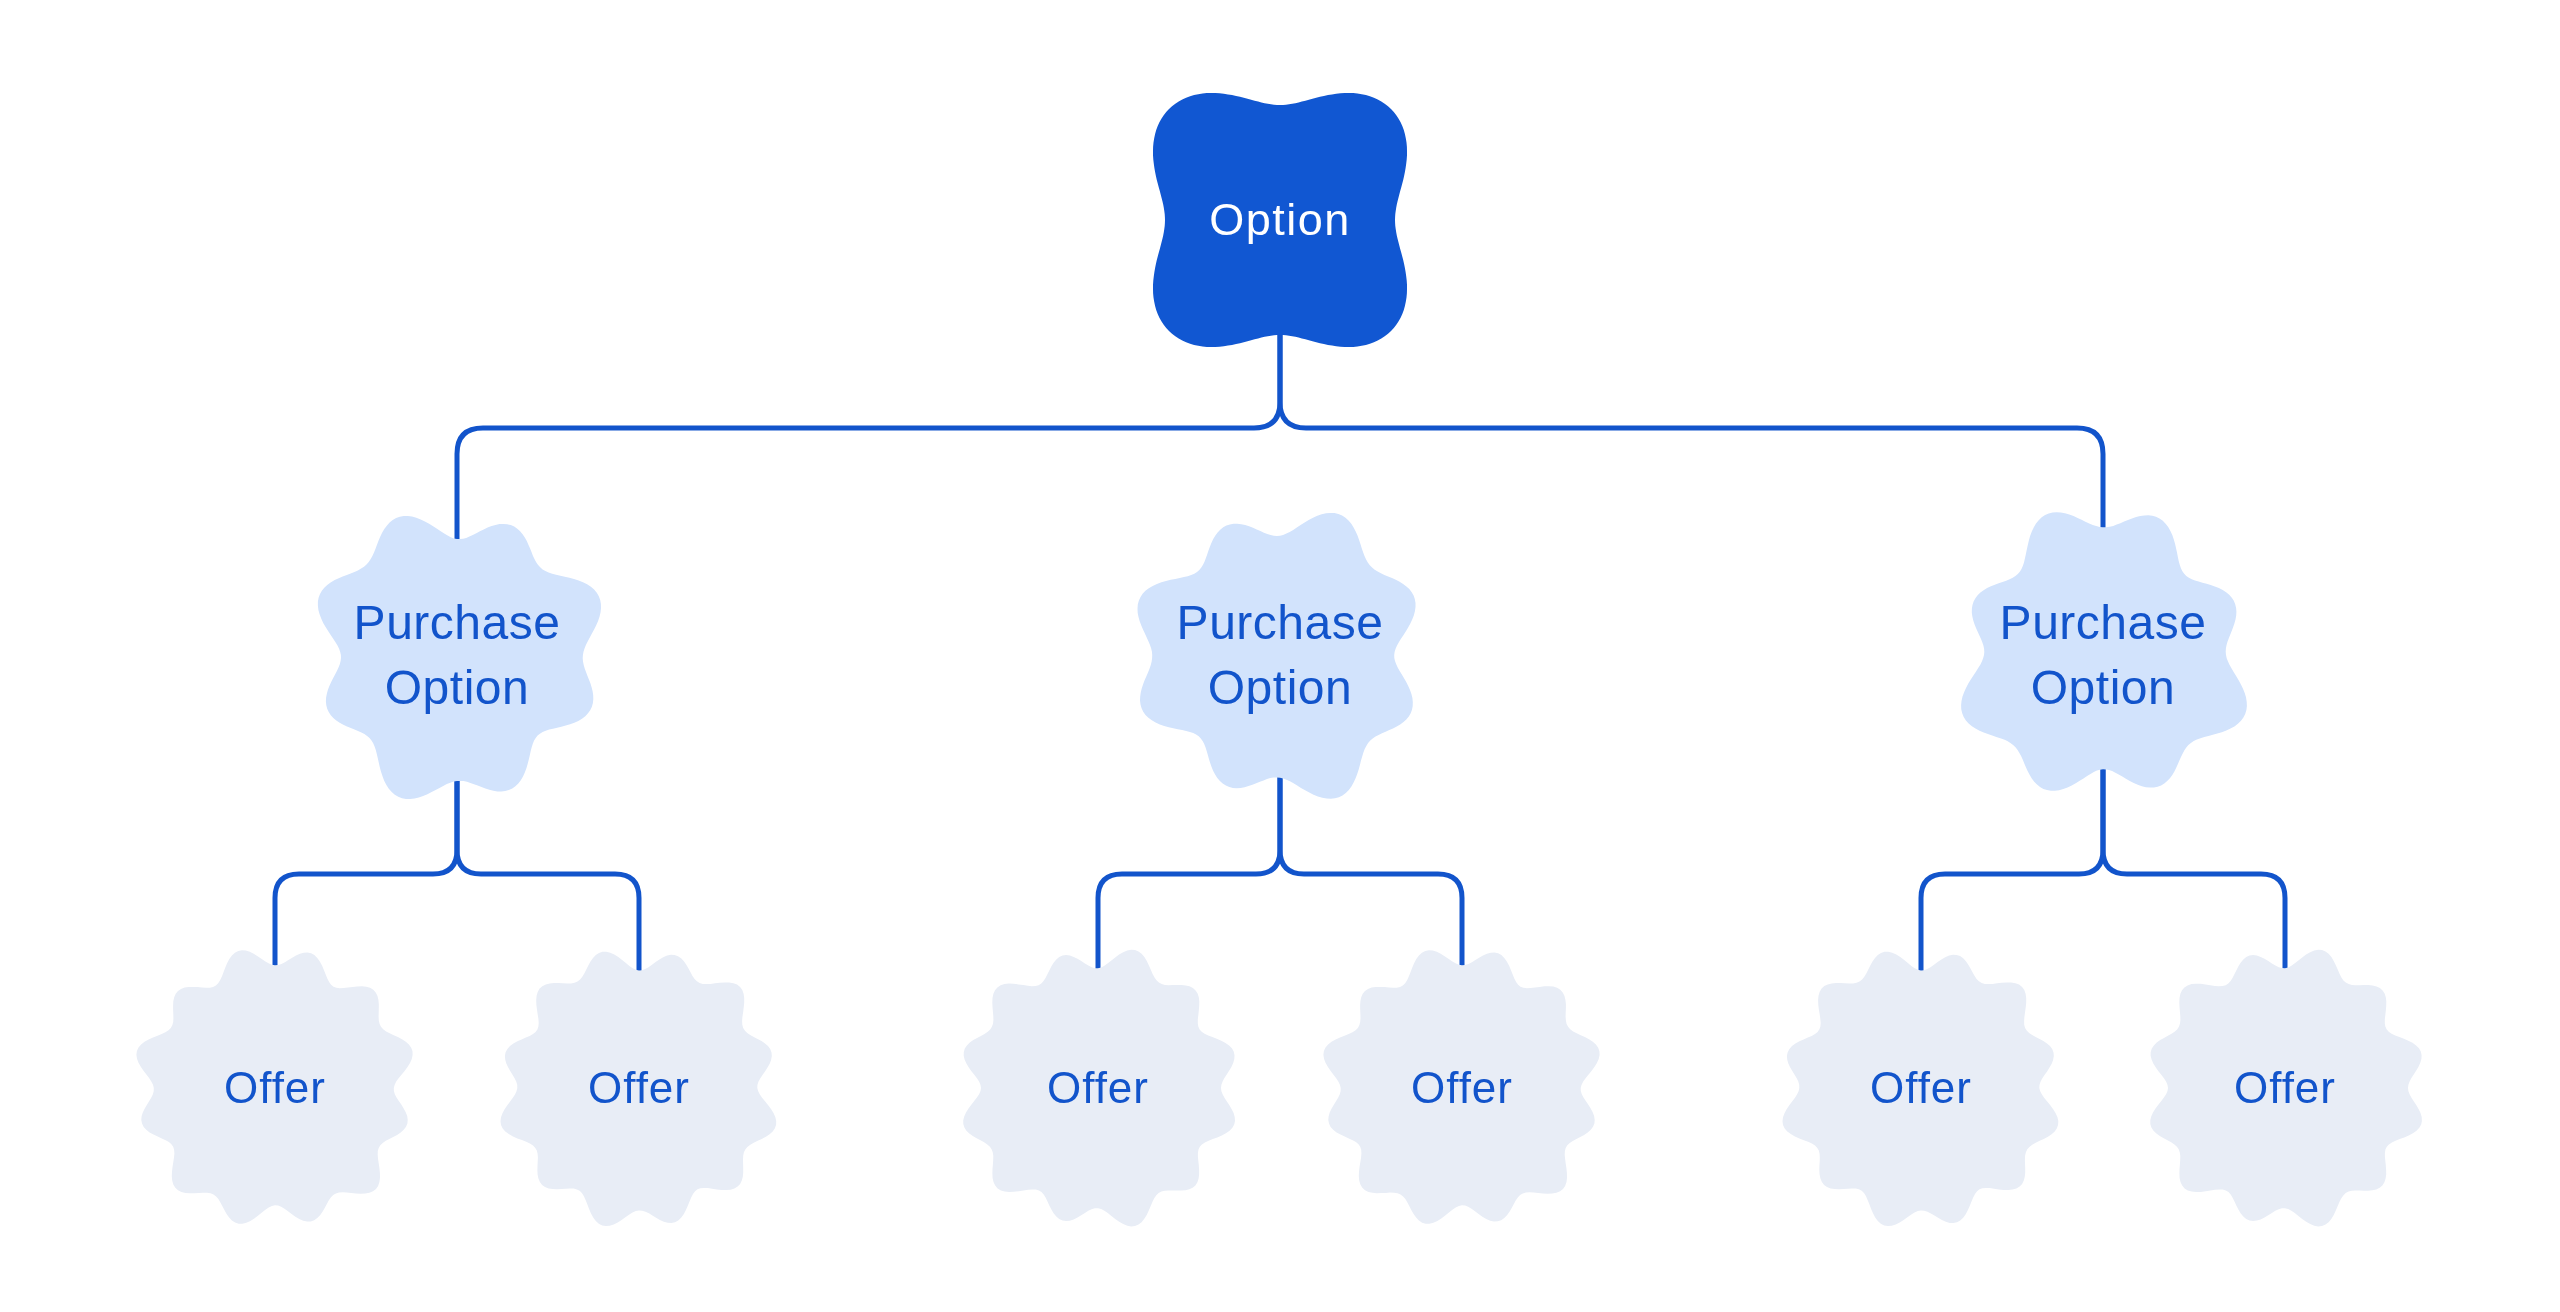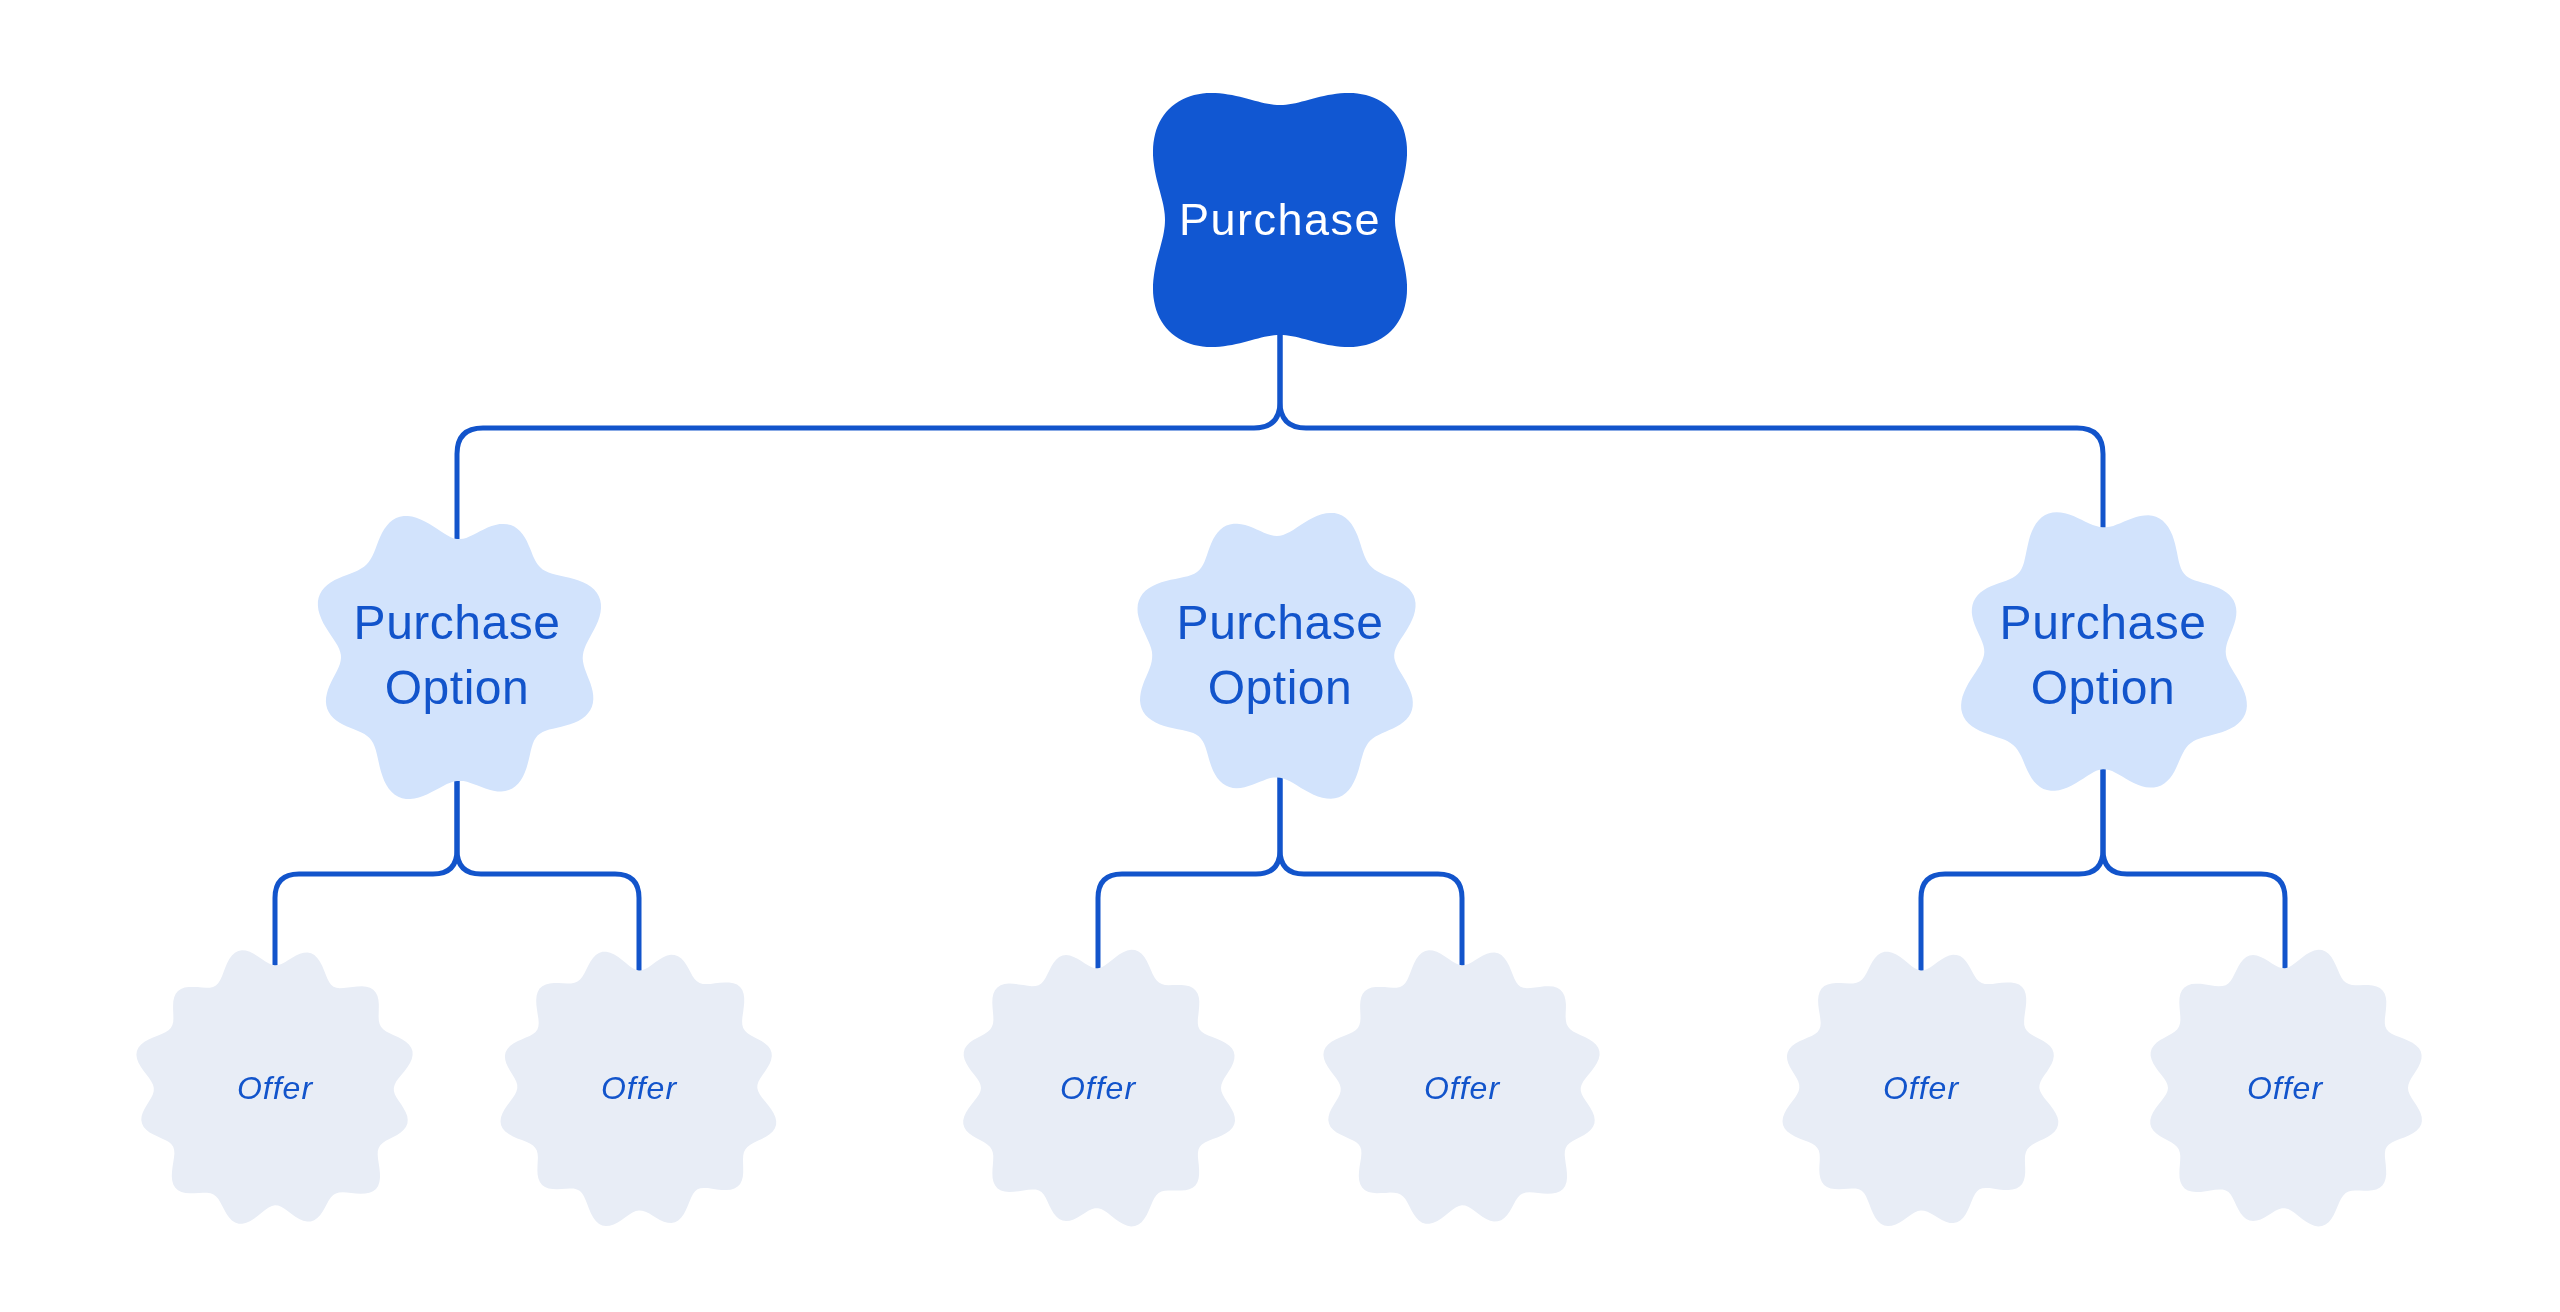--- a/index.html
+++ b/index.html
@@ -27,21 +27,21 @@
   .blob-purchase{fill:var(--purchase_fill);}
   .blob-offer{fill:var(--offer_fill);}
   .label{
     position:absolute;inset:0;
     display:flex;align-items:center;justify-content:center;
     text-align:center;font-weight:500;
   }
   .node-product .label{color:var(--product_text);font-size:45px;letter-spacing:1.5px;}
   .node-purchase .label{color:var(--label_blue);font-size:48px;line-height:1.36;letter-spacing:0.5px;}
   .node-purchase .label span{display:block;width:230px;}
-  .node-offer .label{color:var(--label_blue);font-size:32px;letter-spacing:1px;font-style:italic;}
+  .node-offer .label{color:var(--label_blue);font-size:44px;letter-spacing:1px;}
 
   .node-product{left:1115px;top:55px;width:330px;height:330px;}
   .node-purchase{width:320px;height:320px;top:495px;}
   .node-purchase.p1{left:297px;}
   .node-purchase.p2{left:1120px;}
   .node-purchase.p3{left:1943px;}
   .node-offer{width:290px;height:290px;top:943px;}
   .node-offer.o1{left:130px;}
   .node-offer.o2{left:494px;}
   .node-offer.o3{left:953px;}
@@ -66,21 +66,21 @@
     <path class="wire" d="M1280 758 V850 Q1280 874 1304 874 H1438 Q1462 874 1462 898 V985"></path>
 
     <path class="wire" d="M2103 758 V850 Q2103 874 2079 874 H1945 Q1921 874 1921 898 V985"></path>
     <path class="wire" d="M2103 758 V850 Q2103 874 2127 874 H2261 Q2285 874 2285 898 V985"></path>
   </svg>
 
   <div class="node node-product">
     <svg width="330" height="330" viewBox="-165 -165 330 330">
       <path class="blob-product" d="M115.0 0.0L115.1 3.0L115.3 6.0L115.7 9.1L116.2 12.2L116.8 15.4L117.5 18.6L118.4 21.9L119.3 25.4L120.2 28.9L121.2 32.5L122.2 36.2L123.2 40.0L124.1 43.9L124.9 48.0L125.6 52.0L126.2 56.2L126.7 60.4L127.0 64.7L127.0 69.0L126.9 73.2L126.5 77.5L125.8 81.7L124.9 85.9L123.8 89.9L122.3 93.9L120.6 97.7L118.6 101.3L116.3 104.7L113.8 108.0L111.0 111.0L108.0 113.8L104.7 116.3L101.3 118.6L97.7 120.6L93.9 122.3L89.9 123.8L85.9 124.9L81.7 125.8L77.5 126.5L73.3 126.9L69.0 127.0L64.7 127.0L60.4 126.7L56.2 126.2L52.0 125.6L48.0 124.9L43.9 124.1L40.0 123.2L36.2 122.2L32.5 121.2L28.9 120.2L25.4 119.3L21.9 118.4L18.6 117.5L15.4 116.8L12.2 116.2L9.1 115.7L6.0 115.3L3.0 115.1L0.0 115.0L-3.0 115.1L-6.0 115.3L-9.1 115.7L-12.2 116.2L-15.4 116.8L-18.6 117.5L-21.9 118.4L-25.4 119.3L-28.9 120.2L-32.5 121.2L-36.2 122.2L-40.0 123.2L-43.9 124.1L-48.0 124.9L-52.0 125.6L-56.2 126.2L-60.4 126.7L-64.7 127.0L-69.0 127.0L-73.2 126.9L-77.5 126.5L-81.7 125.8L-85.9 124.9L-89.9 123.8L-93.9 122.3L-97.7 120.6L-101.3 118.6L-104.7 116.3L-108.0 113.8L-111.0 111.0L-113.8 108.0L-116.3 104.7L-118.6 101.3L-120.6 97.7L-122.3 93.9L-123.8 89.9L-124.9 85.9L-125.8 81.7L-126.5 77.5L-126.9 73.2L-127.0 69.0L-127.0 64.7L-126.7 60.4L-126.2 56.2L-125.6 52.0L-124.9 48.0L-124.1 43.9L-123.2 40.0L-122.2 36.2L-121.2 32.5L-120.2 28.9L-119.3 25.4L-118.4 21.9L-117.5 18.6L-116.8 15.4L-116.2 12.2L-115.7 9.1L-115.3 6.0L-115.1 3.0L-115.0 0.0L-115.1 -3.0L-115.3 -6.0L-115.7 -9.1L-116.2 -12.2L-116.8 -15.4L-117.5 -18.6L-118.4 -21.9L-119.3 -25.4L-120.2 -28.9L-121.2 -32.5L-122.2 -36.2L-123.2 -40.0L-124.1 -43.9L-124.9 -48.0L-125.6 -52.0L-126.2 -56.2L-126.7 -60.4L-127.0 -64.7L-127.0 -69.0L-126.9 -73.3L-126.5 -77.5L-125.8 -81.7L-124.9 -85.9L-123.8 -89.9L-122.3 -93.9L-120.6 -97.7L-118.6 -101.3L-116.3 -104.7L-113.8 -108.0L-111.0 -111.0L-108.0 -113.8L-104.7 -116.3L-101.3 -118.6L-97.7 -120.6L-93.9 -122.3L-89.9 -123.8L-85.9 -124.9L-81.7 -125.8L-77.5 -126.5L-73.3 -126.9L-69.0 -127.0L-64.7 -127.0L-60.4 -126.7L-56.2 -126.2L-52.0 -125.6L-48.0 -124.9L-43.9 -124.1L-40.0 -123.2L-36.2 -122.2L-32.5 -121.2L-28.9 -120.2L-25.4 -119.3L-21.9 -118.4L-18.6 -117.5L-15.4 -116.8L-12.2 -116.2L-9.1 -115.7L-6.0 -115.3L-3.0 -115.1L-0.0 -115.0L3.0 -115.1L6.0 -115.3L9.1 -115.7L12.2 -116.2L15.4 -116.8L18.6 -117.5L21.9 -118.4L25.4 -119.3L28.9 -120.2L32.5 -121.2L36.2 -122.2L40.0 -123.2L43.9 -124.1L48.0 -124.9L52.0 -125.6L56.2 -126.2L60.4 -126.7L64.7 -127.0L69.0 -127.0L73.3 -126.9L77.5 -126.5L81.7 -125.8L85.9 -124.9L89.9 -123.8L93.9 -122.3L97.7 -120.6L101.3 -118.6L104.7 -116.3L108.0 -113.8L111.0 -111.0L113.8 -108.0L116.3 -104.7L118.6 -101.3L120.6 -97.7L122.3 -93.9L123.8 -89.9L124.9 -85.9L125.8 -81.7L126.5 -77.5L126.9 -73.3L127.0 -69.0L127.0 -64.7L126.7 -60.4L126.2 -56.2L125.6 -52.0L124.9 -48.0L124.1 -43.9L123.2 -40.0L122.2 -36.2L121.2 -32.5L120.2 -28.9L119.3 -25.4L118.4 -21.9L117.5 -18.6L116.8 -15.4L116.2 -12.2L115.7 -9.1L115.3 -6.0L115.1 -3.0L115.0 -0.0Z"></path>
     </svg>
-    <div class="label">Purchase</div>
+    <div class="label">Option</div>
   </div>
 
   <div class="node node-purchase p1">
     <svg width="320" height="320" viewBox="-160 -160 320 320">
       <path class="blob-purchase" d="M125.9 0.0L125.7 3.3L126.0 6.6L126.7 10.0L127.7 13.4L129.0 17.0L130.4 20.7L131.9 24.5L133.4 28.3L134.6 32.3L135.6 36.3L136.2 40.3L136.3 44.3L135.9 48.1L134.9 51.8L133.2 55.2L131.0 58.3L128.3 61.2L125.0 63.7L121.3 65.9L117.3 67.7L113.1 69.3L108.7 70.6L104.4 71.7L100.1 72.7L96.0 73.7L92.2 74.6L88.7 75.8L85.6 77.1L82.9 78.7L80.6 80.6L78.7 82.9L77.1 85.6L75.8 88.7L74.7 92.2L73.7 96.1L72.8 100.2L71.8 104.4L70.7 108.8L69.4 113.2L67.8 117.5L66.0 121.5L63.8 125.2L61.3 128.4L58.4 131.2L55.3 133.4L51.8 135.0L48.2 136.1L44.4 136.5L40.4 136.4L36.4 135.8L32.4 134.8L28.4 133.6L24.5 132.1L20.7 130.6L17.0 129.2L13.4 127.9L10.0 126.8L6.6 126.1L3.3 125.9L0.0 126.0L-3.3 126.6L-6.7 127.7L-10.2 129.1L-13.8 130.9L-17.5 132.9L-21.4 135.0L-25.4 137.1L-29.6 139.2L-33.9 141.0L-38.2 142.5L-42.5 143.5L-46.8 144.0L-51.0 143.9L-55.0 143.2L-58.7 141.7L-62.2 139.7L-65.3 137.0L-68.2 133.8L-70.6 130.0L-72.7 125.9L-74.4 121.5L-75.9 116.9L-77.2 112.3L-78.2 107.7L-79.2 103.2L-80.2 99.0L-81.2 95.1L-82.4 91.5L-83.8 88.3L-85.5 85.5L-87.5 83.0L-89.9 80.9L-92.6 79.1L-95.6 77.4L-99.0 75.9L-102.5 74.5L-106.2 73.0L-110.0 71.4L-113.7 69.7L-117.3 67.7L-120.7 65.5L-123.7 63.0L-126.2 60.2L-128.3 57.1L-129.8 53.8L-130.7 50.2L-131.1 46.4L-130.9 42.5L-130.1 38.5L-129.0 34.6L-127.4 30.6L-125.7 26.7L-123.8 22.9L-121.8 19.3L-120.0 15.8L-118.5 12.5L-117.2 9.2L-116.4 6.1L-116.0 3.0L-116.1 0.0L-116.8 -3.1L-117.9 -6.2L-119.5 -9.4L-121.5 -12.8L-123.8 -16.3L-126.3 -20.0L-128.9 -23.9L-131.4 -27.9L-133.8 -32.1L-135.8 -36.4L-137.4 -40.7L-138.6 -45.0L-139.1 -49.3L-139.1 -53.4L-138.4 -57.3L-137.0 -61.0L-135.0 -64.4L-132.5 -67.5L-129.5 -70.3L-126.0 -72.8L-122.3 -74.9L-118.3 -76.8L-114.3 -78.5L-110.2 -80.1L-106.3 -81.6L-102.6 -83.1L-99.1 -84.6L-95.9 -86.4L-93.0 -88.3L-90.5 -90.5L-88.3 -93.0L-86.3 -95.9L-84.6 -99.1L-83.0 -102.5L-81.5 -106.3L-80.0 -110.2L-78.5 -114.2L-76.8 -118.2L-74.9 -122.2L-72.7 -125.9L-70.2 -129.3L-67.4 -132.4L-64.3 -134.9L-60.9 -136.9L-57.2 -138.2L-53.3 -138.9L-49.2 -139.0L-45.0 -138.4L-40.7 -137.3L-36.3 -135.6L-32.1 -133.6L-27.9 -131.2L-23.9 -128.7L-20.0 -126.2L-16.3 -123.7L-12.8 -121.4L-9.4 -119.4L-6.2 -117.8L-3.1 -116.6L-0.0 -116.0L3.0 -115.9L6.1 -116.2L9.2 -117.1L12.4 -118.4L15.8 -120.0L19.3 -121.8L22.9 -123.7L26.7 -125.6L30.6 -127.4L34.6 -129.0L38.5 -130.1L42.5 -130.9L46.4 -131.1L50.2 -130.8L53.8 -129.9L57.2 -128.4L60.3 -126.3L63.1 -123.8L65.6 -120.8L67.8 -117.5L69.8 -113.9L71.5 -110.1L73.1 -106.4L74.6 -102.7L76.0 -99.1L77.6 -95.8L79.2 -92.7L81.1 -90.0L83.2 -87.7L85.6 -85.6L88.4 -83.9L91.6 -82.5L95.2 -81.3L99.1 -80.3L103.4 -79.3L107.8 -78.3L112.4 -77.2L117.0 -76.0L121.6 -74.5L126.0 -72.8L130.1 -70.7L133.9 -68.2L137.1 -65.4L139.8 -62.2L141.8 -58.7L143.2 -55.0L143.9 -51.0L144.0 -46.8L143.5 -42.5L142.5 -38.2L141.0 -33.8L139.1 -29.6L137.1 -25.4L134.9 -21.4L132.8 -17.5L130.8 -13.7L129.0 -10.2L127.6 -6.7L126.5 -3.3L125.9 -0.0Z"></path>
     </svg>
     <div class="label">
         <span>Purchase Option</span>
       </div>
   </div>

